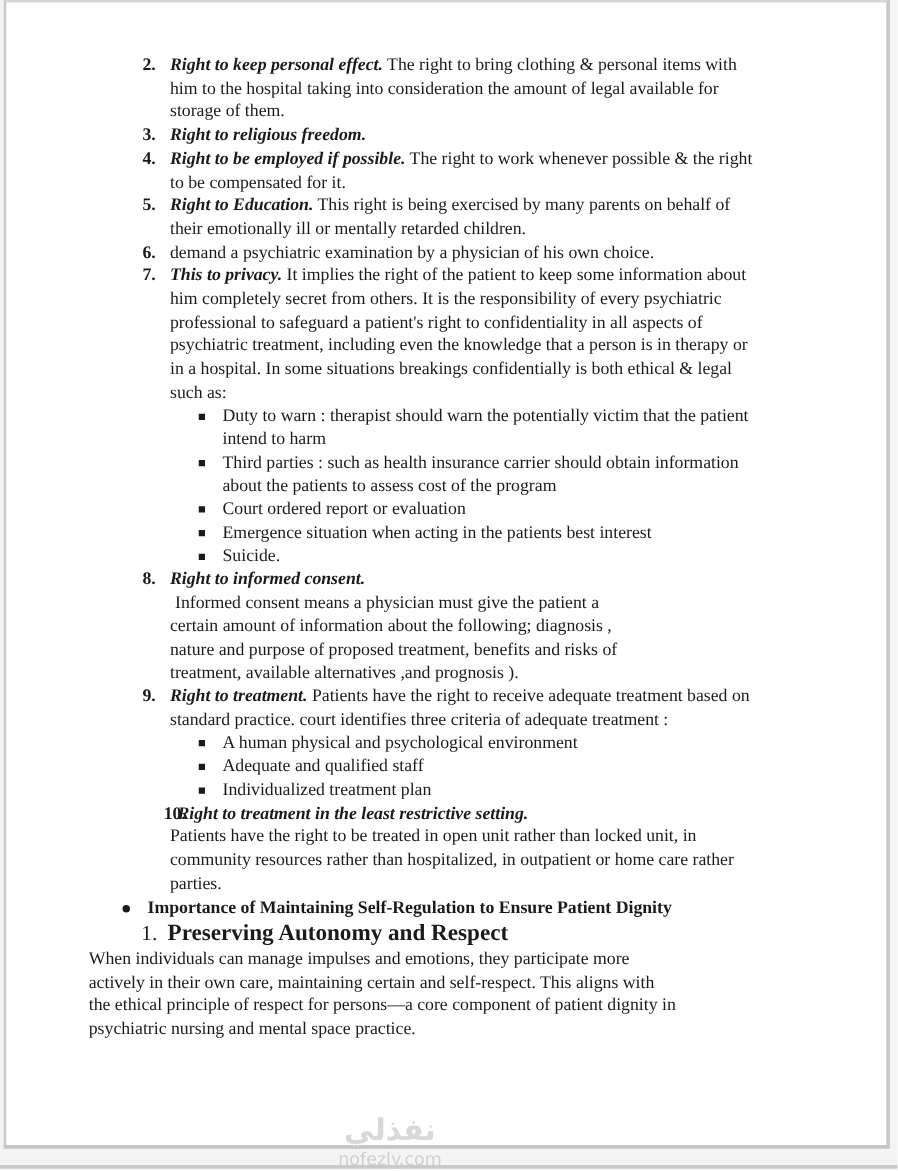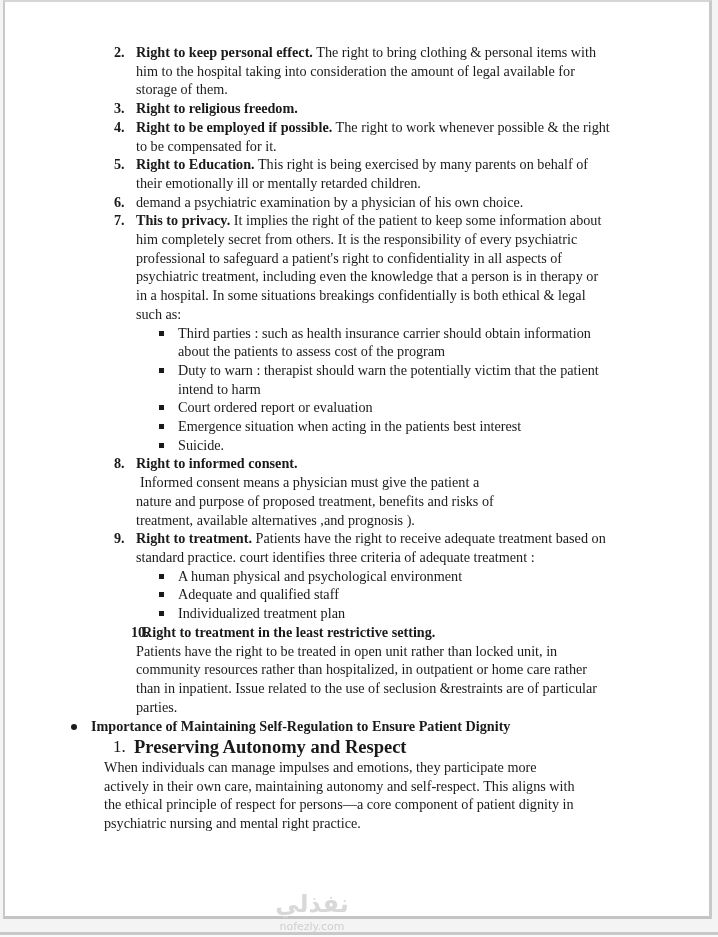--- a/index.html
+++ b/index.html
@@ -25,40 +25,40 @@
   }
   .content {
     position: absolute; left: 0; top: 41px; width: 709px;
     font-size: 14.2px; line-height: 18.7px;
   }
   .item { position: relative; padding-left: 131px; padding-right: 26px; }
   .num {
     position: absolute; left: 109px; top: 0; font-weight: bold;
   }
   .num.wide { left: 126px; }
-  b { font-weight: bold; }
+  b { font-weight: bold; font-style: italic; }
   .sub { position: relative; padding-left: 173px; padding-right: 40px; }
   .sq {
     position: absolute; left: 154px; top: 7px; width: 5px; height: 5px; background: #1a1a1a;
   }
   .para { padding-left: 131px; padding-right: 30px; font-family: Liberation Serif, serif; }
   .bullet-head {
-    position: relative; padding-left: 86px; font-weight: bold; margin-top: 1px;
+    position: relative; padding-left: 86px; font-weight: bold; margin-top: 1px; margin-left: 27px;
   }
   .dot {
     position: absolute; left: 66px; top: 7px; width: 6px; height: 6px; border-radius: 50%; background: #1a1a1a;
   }
   .h2row { position: relative; padding-left: 129px; font-weight: bold; font-size: 18.5px; line-height: 22px; margin-top: 0px; }
   .h2num { position: absolute; left: 108px; top: 0; font-weight: normal; font-size: 17px; }
-  .para2 { padding-left: 99px; padding-right: 30px; }
+  .para2 { padding-left: 66px; padding-right: 30px; }
   .watermark {
     position: absolute; left: 0; width: 624px; text-align: center; color: #d8d8d8;
   }
   .wm-ar { top: 890px; font-family: "DejaVu Sans", sans-serif; font-weight: bold; font-size: 24px; letter-spacing: 1px; }
-  .wm-en { top: 920px; font-family: "DejaVu Sans", sans-serif; font-size: 11px; color: #cfcfcf; }
+  .wm-en { top: 920px; font-family: "DejaVu Sans", sans-serif; font-size: 14px; color: #cfcfcf; }
 </style>
 </head>
 <body>
 
 <div class="page">
   <div class="content">
 
     <div class="item">
       <span class="num">2.</span>
       <div><b>Right to keep personal effect.</b><span> The right to bring clothing &amp; personal items with</span></div>
@@ -92,47 +92,48 @@
       <span class="num">7.</span>
       <div><b>This to privacy.</b><span> It implies the right of the patient to keep some information about</span></div>
       <div>him completely secret from others. It is the responsibility of every psychiatric</div>
       <div>professional to safeguard a patient's right to confidentiality in all aspects of</div>
       <div>psychiatric treatment, including even the knowledge that a person is in therapy or</div>
       <div>in a hospital. In some situations breakings confidentially is both ethical &amp; legal</div>
       <div>such as:</div>
     </div>
     <div class="sub">
       <span class="sq"></span>
-      <div>Third parties : such as health insurance carrier should obtain information</div>
-      <div>about the patients to assess cost of the program</div>
+      <div>Duty to warn : therapist should warn the potentially victim that the patient</div>
+      <div>intend to harm</div>
     </div>
     <div class="sub">
       <span class="sq"></span>
-      <div>Duty to warn : therapist should warn the potentially victim that the patient</div>
-      <div>intend to harm</div>
+      <div>Third parties : such as health insurance carrier should obtain information</div>
+      <div>about the patients to assess cost of the program</div>
     </div>
     <div class="sub">
       <span class="sq"></span>
       <div>Court ordered report or evaluation</div>
     </div>
     <div class="sub">
       <span class="sq"></span>
       <div>Emergence situation when acting in the patients best interest</div>
     </div>
     <div class="sub">
       <span class="sq"></span>
       <div>Suicide.</div>
     </div>
 
     <div class="item">
       <span class="num">8.</span>
       <div><b>Right to informed consent.</b></div>
     </div>
     <div class="para">
       <div style="padding-left:4px">Informed consent means a physician must give the patient a</div>
+      <div>certain amount of information about the following; diagnosis ,</div>
       <div>nature and purpose of proposed treatment, benefits and risks of</div>
       <div>treatment, available alternatives ,and prognosis ).</div>
     </div>
 
     <div class="item">
       <span class="num">9.</span>
       <div><b>Right to treatment.</b><span> Patients have the right to receive adequate treatment based on</span></div>
       <div>standard practice. court identifies three criteria of adequate treatment :</div>
     </div>
     <div class="sub">
@@ -148,38 +149,37 @@
       <div>Individualized treatment plan</div>
     </div>
 
     <div class="item">
       <span class="num wide">10.</span>
       <div style="padding-left:6px"><b>Right to treatment in the least restrictive setting.</b></div>
     </div>
     <div class="para">
       <div>Patients have the right to be treated in open unit rather than locked unit, in</div>
       <div>community resources rather than hospitalized, in outpatient or home care rather</div>
-      <div>than in inpatient. Issue related to the use of seclusion &amp;restraints are of particular</div>
       <div>parties.</div>
     </div>
 
     <div class="bullet-head">
       <span class="dot"></span>
       <span>Importance of Maintaining Self-Regulation to Ensure Patient Dignity</span>
     </div>
 
     <div class="h2row">
       <span class="h2num">1.</span>
       <span>Preserving Autonomy and Respect</span>
     </div>
     <div class="para2">
       <div>When individuals can manage impulses and emotions, they participate more</div>
-      <div>actively in their own care, maintaining autonomy and self-respect. This aligns with</div>
+      <div>actively in their own care, maintaining certain and self-respect. This aligns with</div>
       <div>the ethical principle of respect for persons—a core component of patient dignity in</div>
-      <div>psychiatric nursing and mental right practice.</div>
+      <div>psychiatric nursing and mental space practice.</div>
     </div>
   </div>
 </div>
 
 <div class="next-page-strip"></div>
 
 <div class="watermark wm-ar">نفذلي</div>
 <div class="watermark wm-en">nofezly.com</div>
 
 </body></html>

